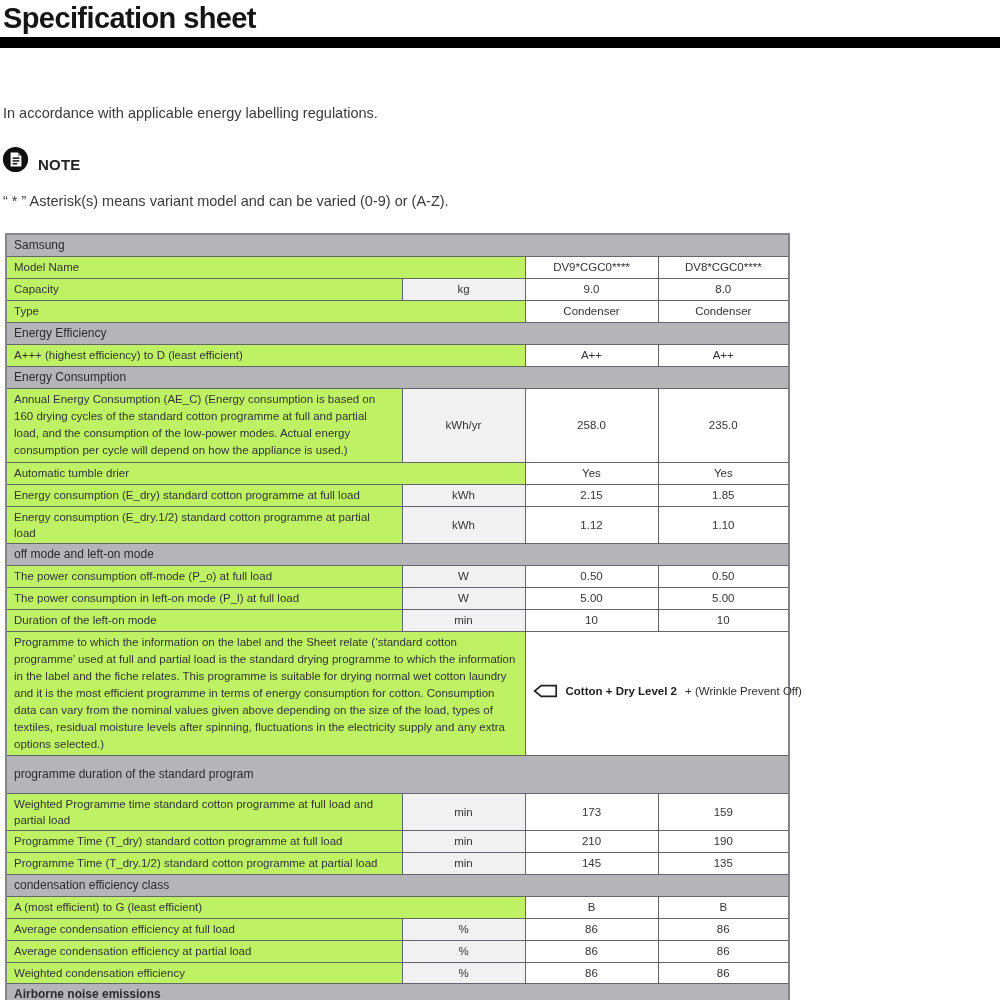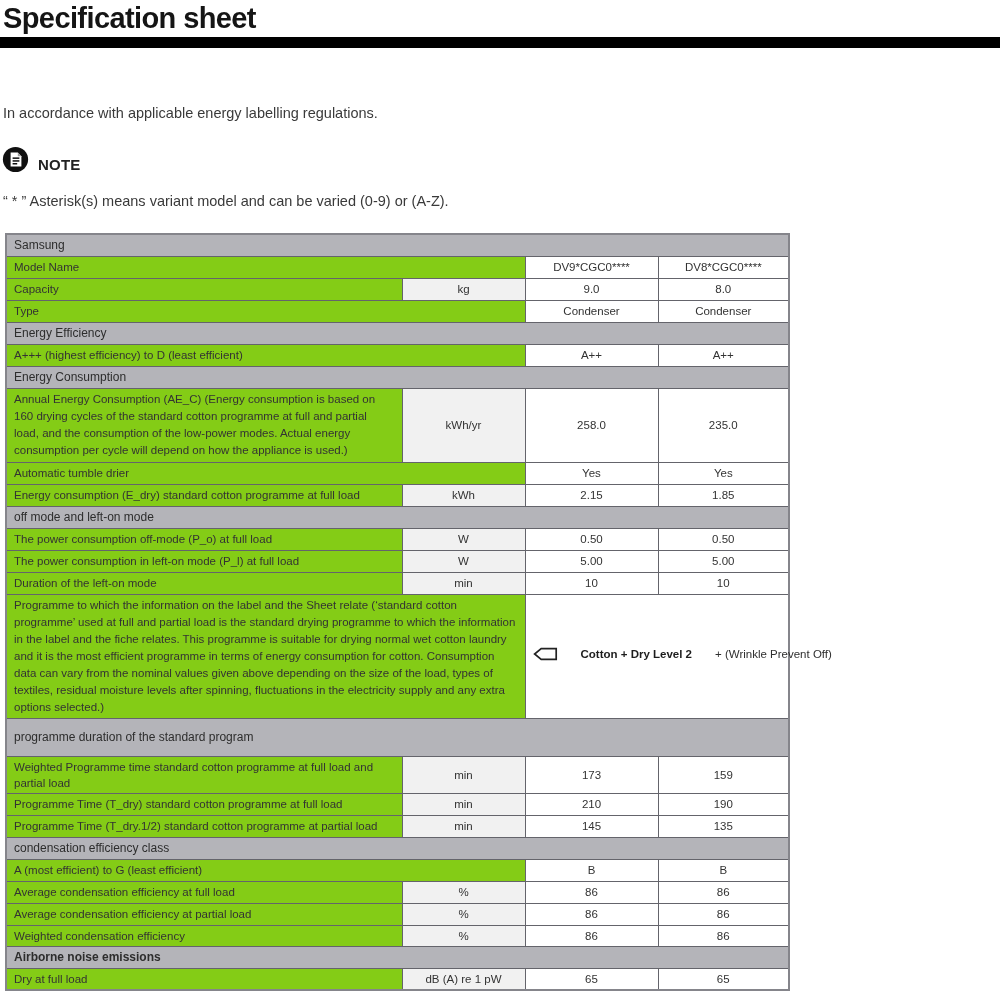--- a/index.html
+++ b/index.html
@@ -23,25 +23,25 @@
     border:2px solid #85858b;
     font-size:11.5px;color:#333;
   }
   table.spec td{
     border:1px solid #64646b;
     padding:2px 7px;vertical-align:middle;
     line-height:16px;
   }
   td.sec{background:#b4b4b9;color:#2d2d2d;font-size:12px;padding-left:8px;}
   td.sec.bold{font-weight:700;}
-  td.lbl{background:#84cc16;}
+  td.lbl{background:#bef264;}
   td.unit{background:#f1f1f1;text-align:center;}
   td.val{background:#ffffff;text-align:center;}
   td.prog-val{background:#ffffff;text-align:center;}
-  .prog-inline{display:inline-flex;align-items:center;gap:23px;white-space:nowrap;}
+  .prog-inline{display:inline-flex;align-items:center;gap:8px;white-space:nowrap;}
   .prog-bold{font-weight:700;color:#1d1d1d;}
   .prog-rest{color:#2f2f2f;}
   tr.tall td{line-height:17px;}
 </style>
 </head>
 <body>
 
 <div class="page">
 
   <h1 class="doc-title">Specification sheet</h1>
@@ -114,20 +114,26 @@
           <td class="val">Yes</td>
           <td class="val">Yes</td>
         </tr>
         <tr style="height: 22px;">
           <td class="lbl">Energy consumption (E_dry) standard cotton programme at full load</td>
           <td class="unit">kWh</td>
           <td class="val">2.15</td>
           <td class="val">1.85</td>
         </tr>
         <tr style="height: 22px;">
+          <td class="lbl">Energy consumption (E_dry.1/2) standard cotton programme at partial load</td>
+          <td class="unit">kWh</td>
+          <td class="val">1.12</td>
+          <td class="val">1.10</td>
+        </tr>
+        <tr style="height: 22px;">
           <td class="sec" colspan="4">off mode and left-on mode</td>
         </tr>
         <tr style="height: 22px;">
           <td class="lbl">The power consumption off-mode (P_o) at full load</td>
           <td class="unit">W</td>
           <td class="val">0.50</td>
           <td class="val">0.50</td>
         </tr>
         <tr style="height: 22px;">
           <td class="lbl">The power consumption in left-on mode (P_l) at full load</td>

